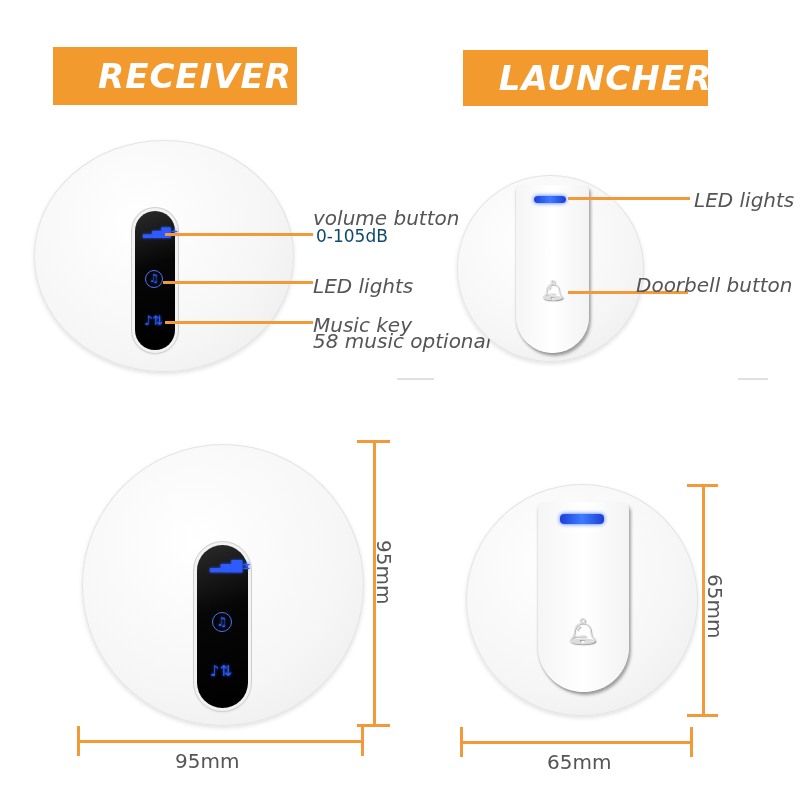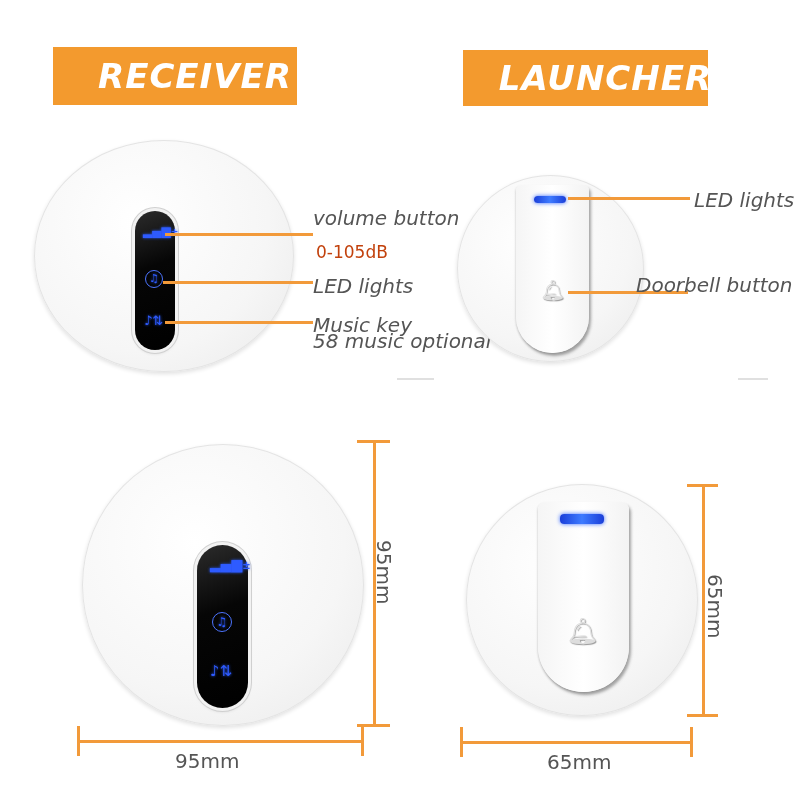--- a/index.html
+++ b/index.html
@@ -26,21 +26,21 @@
 <div class="abs pill-dark" style="left:135px;top:211px;width:40px;height:139px;"></div>
 <span class="abs icon-blue" style="left:143px;top:224px;font-size:12px;font-weight:bold;">▂▄▆<span style="font-size:9px">±</span></span>
 <span class="abs icon-blue" style="left:145px;top:270px;width:16px;height:16px;border:1.5px solid #4c74ff;border-radius:50%;font-size:11px;text-align:center;line-height:16px;">♫</span>
 <span class="abs icon-blue" style="left:144px;top:313px;font-size:13px;">♪⇅</span>
 
 <div class="abs line" style="left:165px;top:233px;width:148px;height:3px;"></div>
 <div class="abs line" style="left:163px;top:281px;width:150px;height:3px;"></div>
 <div class="abs line" style="left:165px;top:321px;width:148px;height:3px;"></div>
 
 <span class="abs label" style="left:313px;top:206px;font-style:italic;">volume button</span>
-<span class="abs" style="left:316px;top:226px;color:#c2410c;font-size:17px;margin-top:16px;">0-105dB</span>
+<span class="abs" style="left:316px;top:226px;color:#0c4a6e;font-size:17px;">0-105dB</span>
 <span class="abs label" style="left:313px;top:274px;">LED lights</span>
 <span class="abs label" style="left:313px;top:313px;">Music key</span>
 <span class="abs label" style="left:313px;top:329px;">58 music optional</span>
 
 <div class="abs disc" style="left:457px;top:175px;width:187px;height:187px;"></div>
 <div class="abs pill-white" style="left:516px;top:185px;width:73px;height:168px;"></div>
 <div class="abs led-bar" style="left:534px;top:196px;width:32px;height:7px;"></div>
 <span class="abs" style="left:540px;top:278px;font-size:20px;color:#ddd;text-shadow:1px 1px 1px #999;">🔔︎</span>
 
 <div class="abs line" style="left:568px;top:197px;width:122px;height:3px;"></div>

